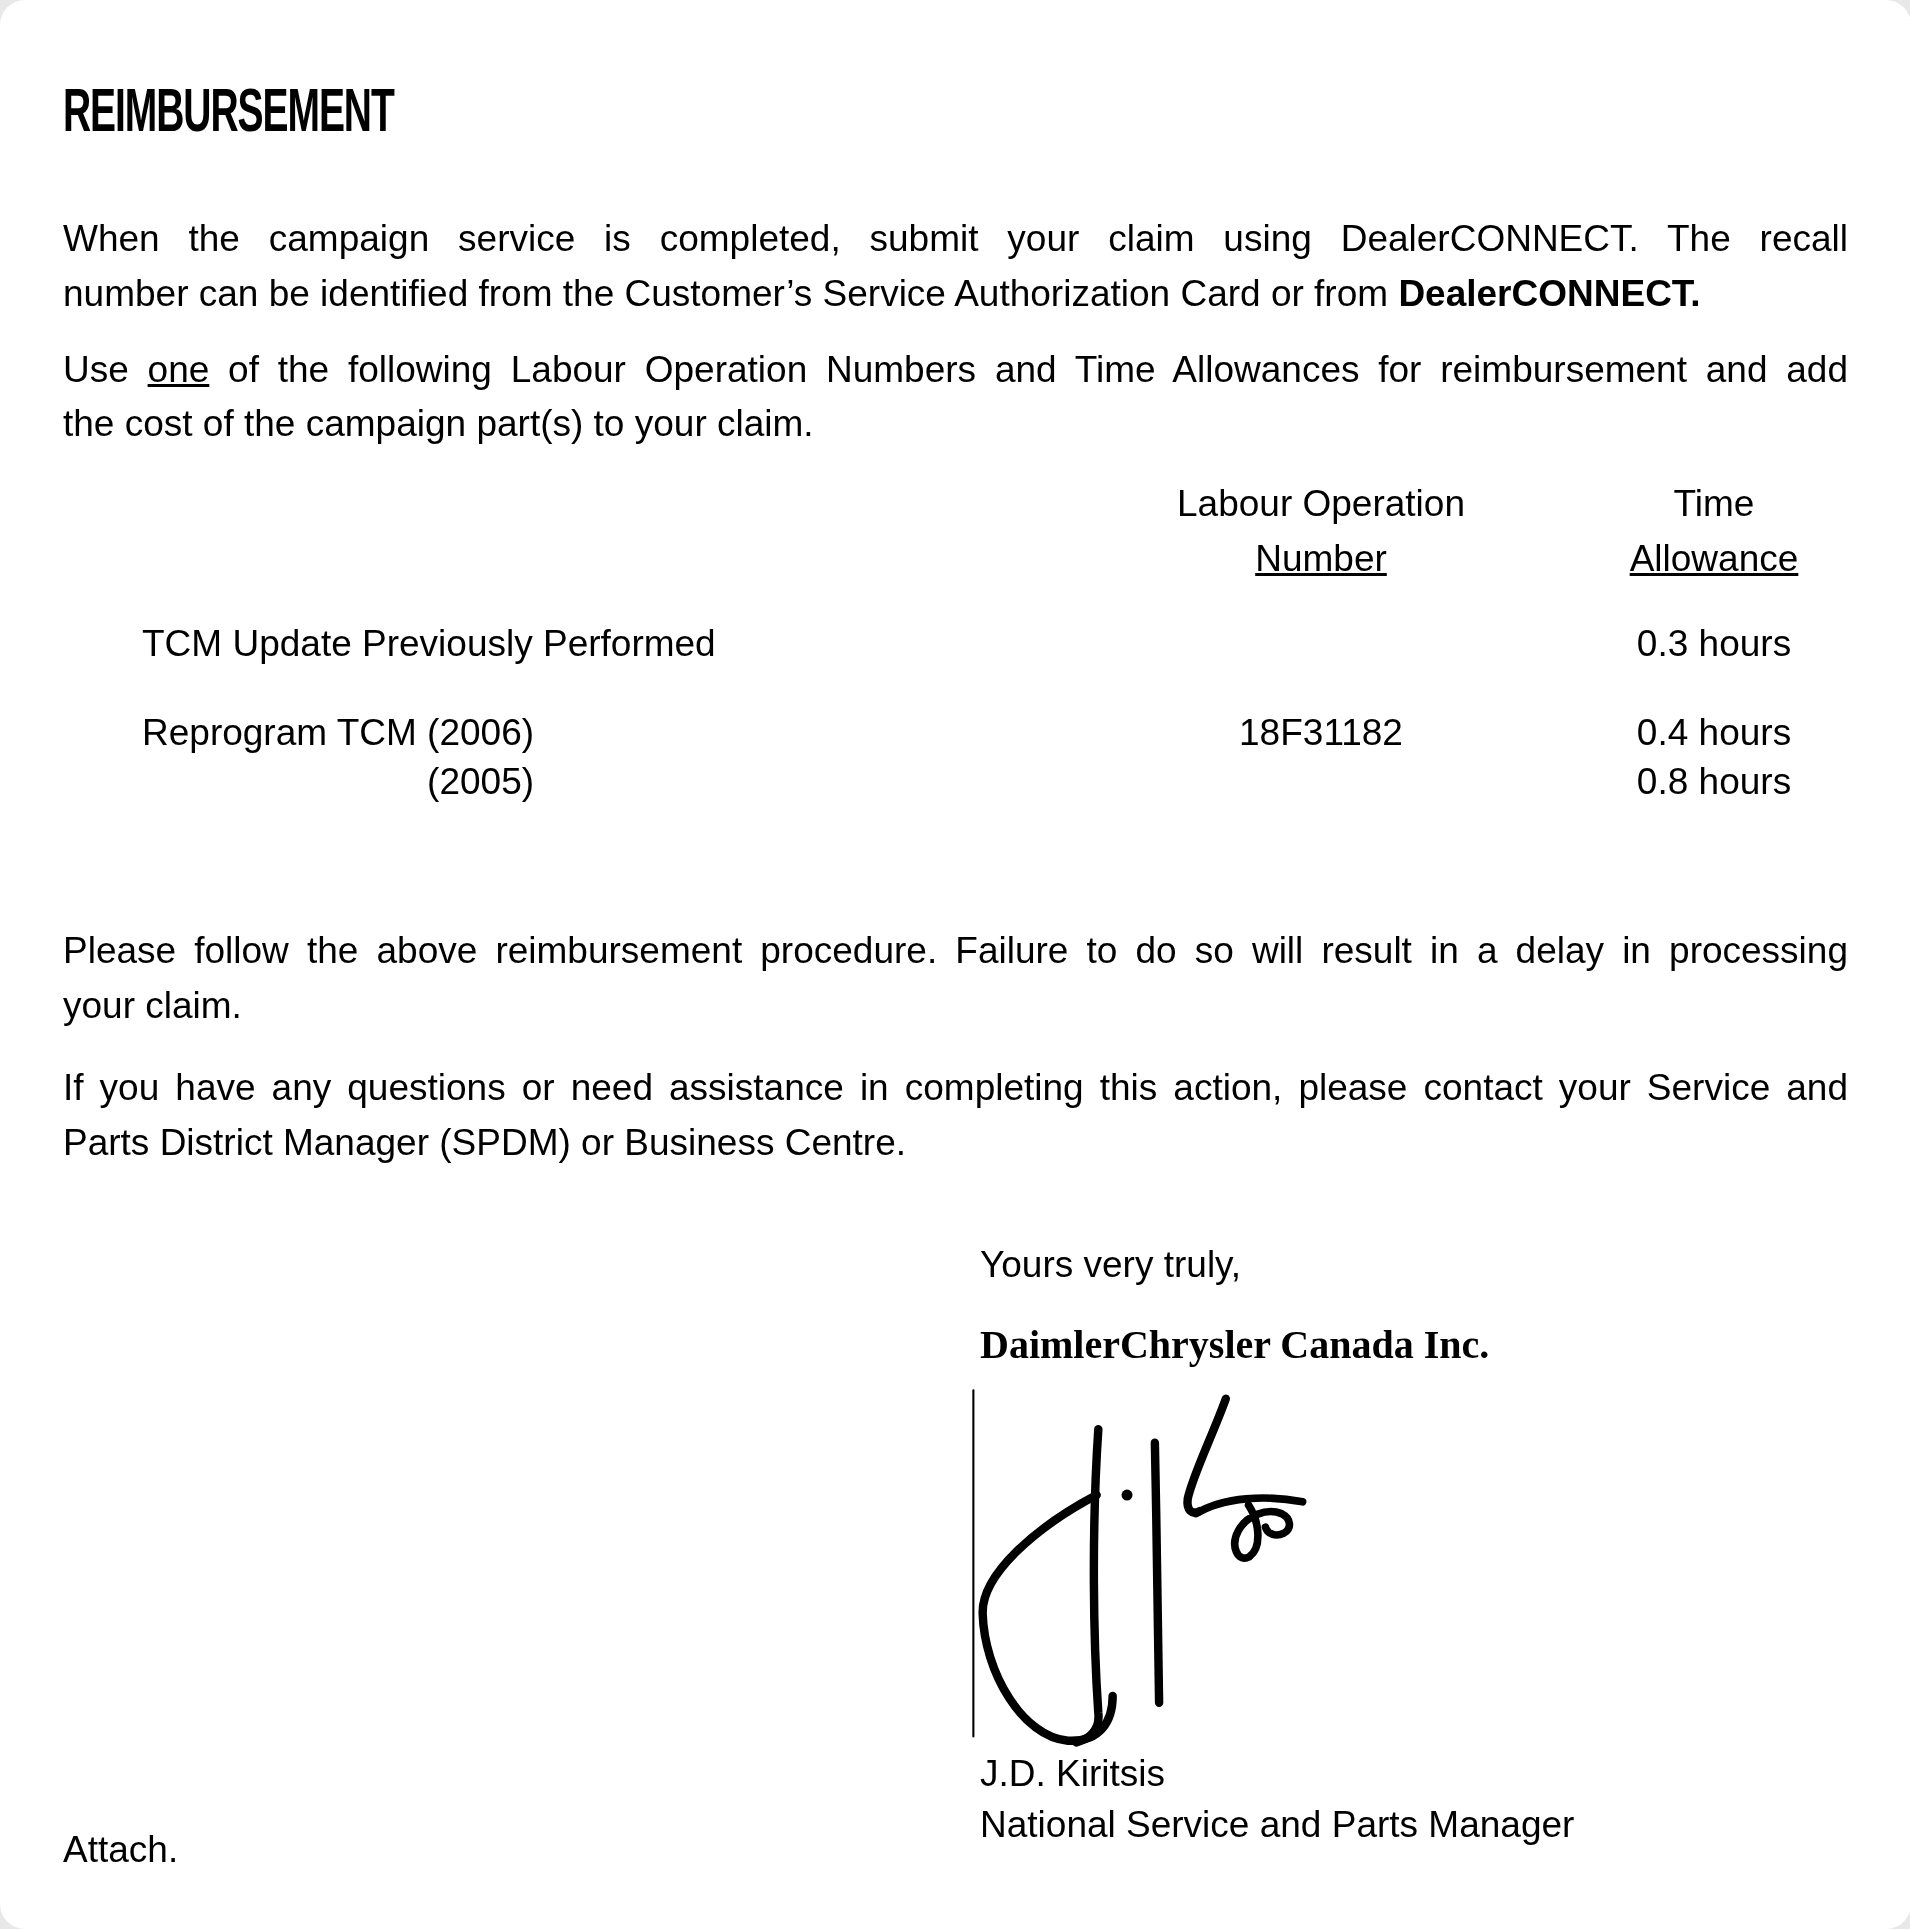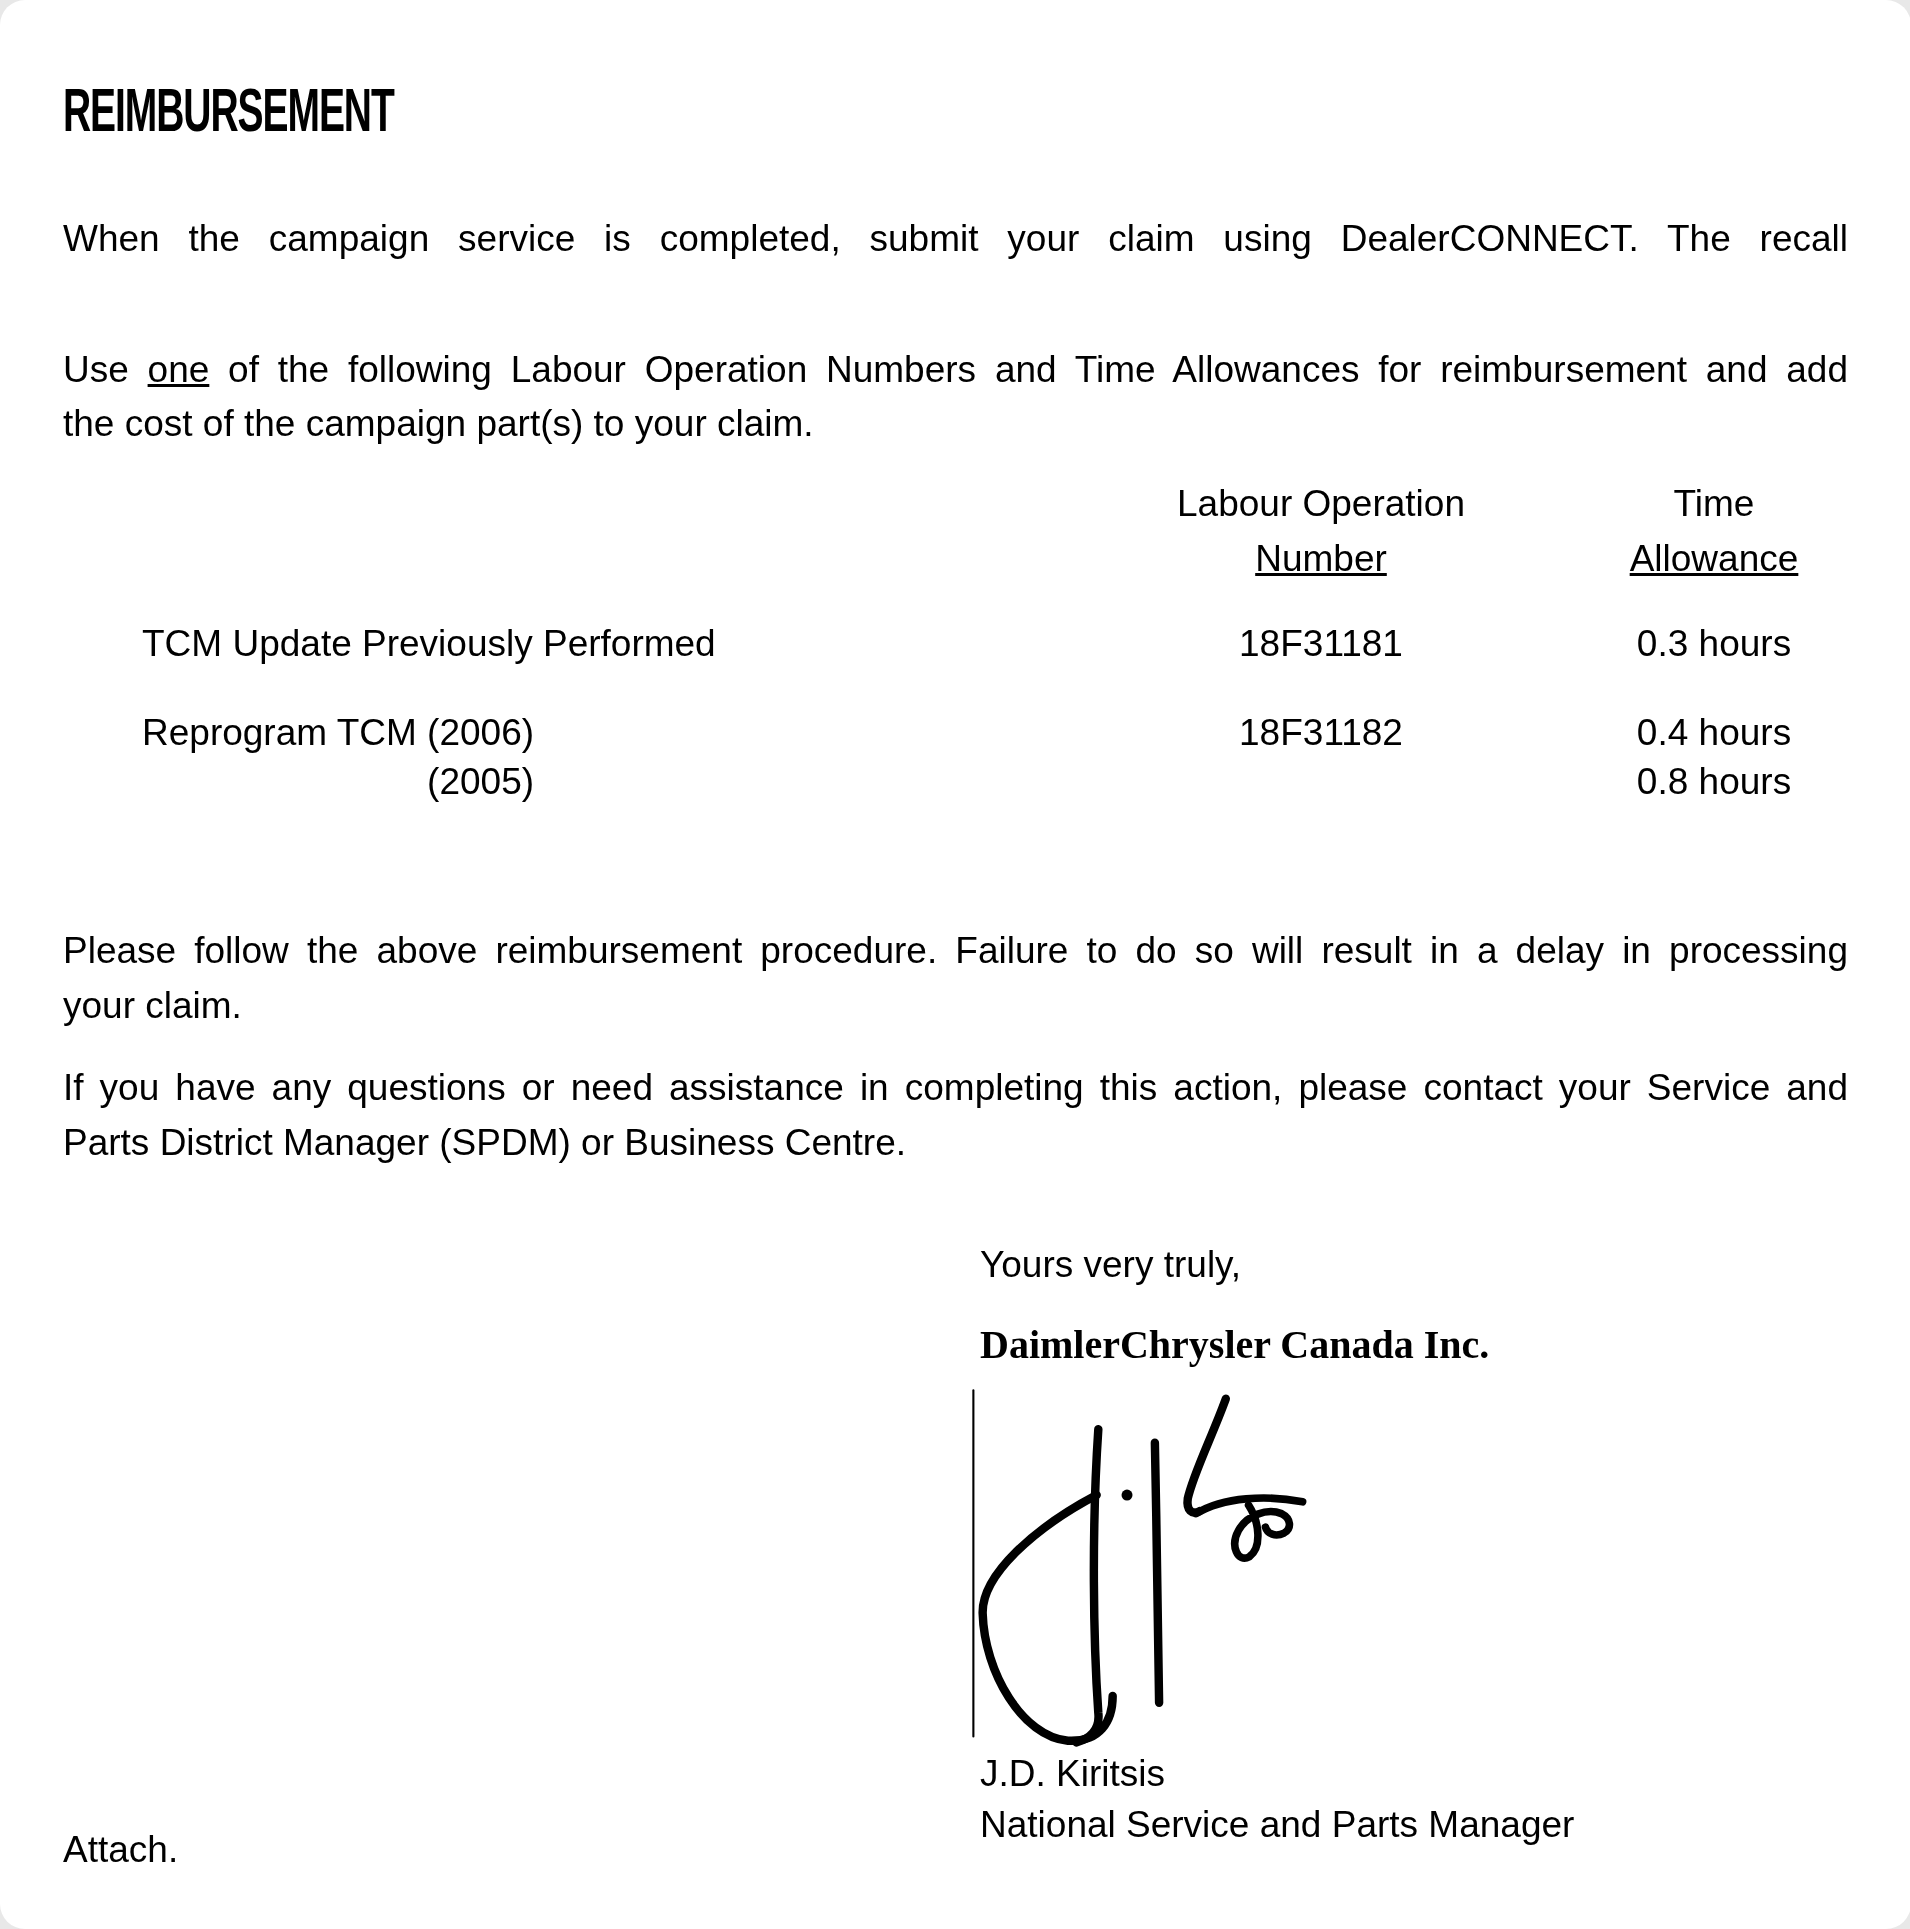--- a/index.html
+++ b/index.html
@@ -51,39 +51,41 @@
 </head>
 <body>
 
 <div class="page">
 
   <div class="abs doc-title">REIMBURSEMENT</div>
 
   <div class="abs line just" style="top:211px">
     <span>When the campaign service is completed, submit your claim using DealerCONNECT.  The recall</span>
   </div>
+  <div class="abs line" style="top:266px">
+    <span>number can be identified from the Customer’s Service Authorization Card or from </span><span class="b">DealerCONNECT.</span>
+  </div>
 
   <div class="abs line just" style="top:342px">
     <span>Use </span><span class="u">one</span><span> of the following Labour Operation Numbers and Time Allowances for reimbursement and add</span>
   </div>
   <div class="abs line" style="top:396px">
     <span>the cost of the campaign part(s) to your claim.</span>
   </div>
 
   <div class="abs col-num hdr" style="top:476px">
     <span>Labour Operation</span><br>
     <span class="u">Number</span>
   </div>
   <div class="abs col-time hdr" style="top:476px">
     <span>Time</span><br>
     <span class="u">Allowance</span>
   </div>
 
   <div class="abs col-label" style="top:616px">TCM Update Previously Performed</div>
-  <div class="abs col-num" style="top:616px">18F31181</div>
   <div class="abs col-time" style="top:616px">0.3 hours</div>
 
   <div class="abs col-label two-line" style="top:708px">
     <span>Reprogram TCM </span><span class="years"><span>(2006)</span><br><span>(2005)</span></span>
   </div>
   <div class="abs col-num two-line" style="top:708px">18F31182</div>
   <div class="abs col-time two-line" style="top:708px">
     <span>0.4 hours</span><br>
     <span>0.8 hours</span>
   </div>

